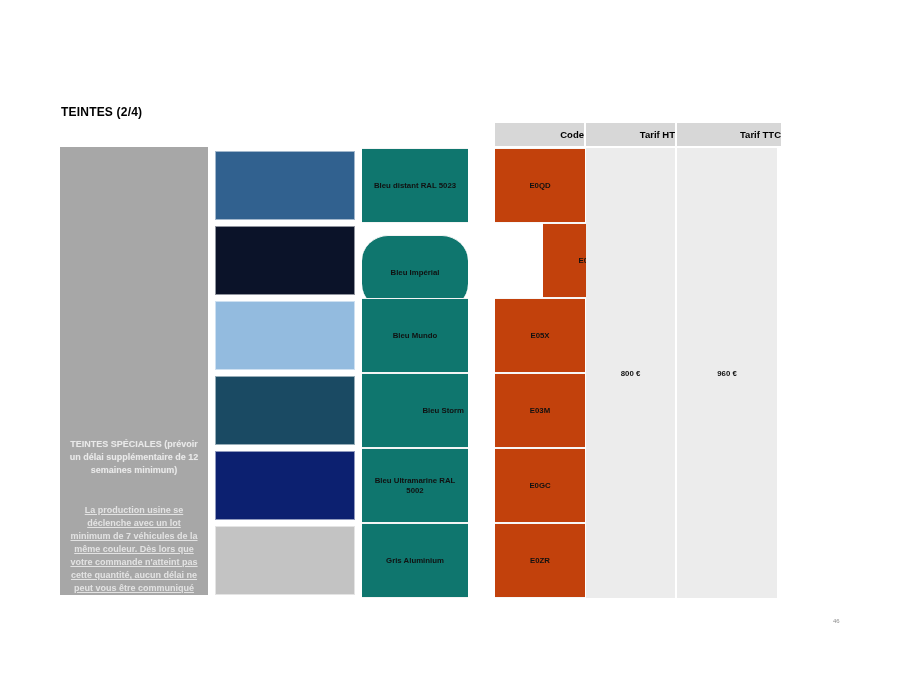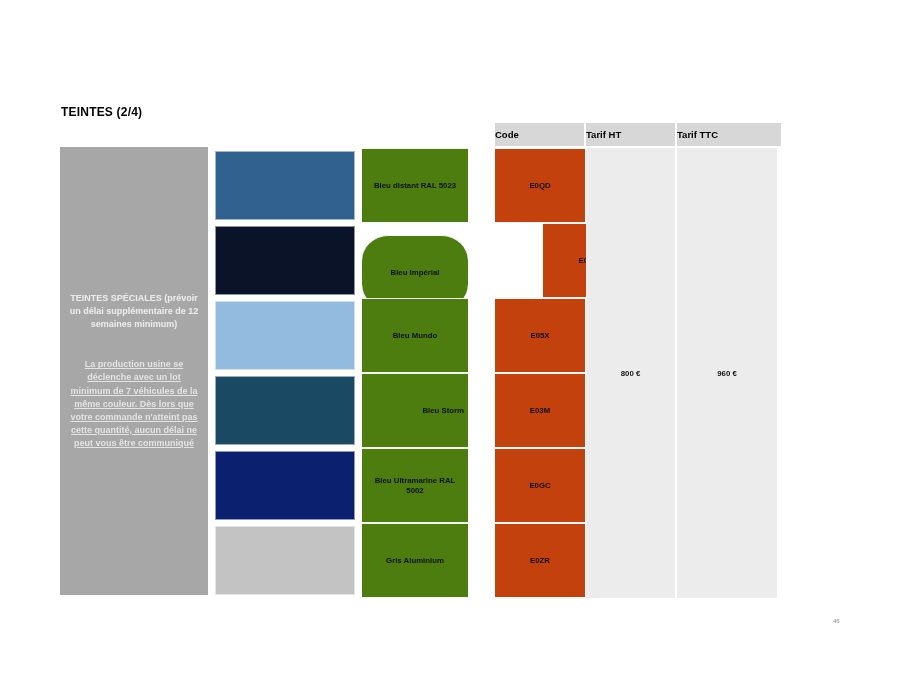--- a/index.html
+++ b/index.html
@@ -37,21 +37,21 @@
   #special-panel {
     position: absolute;
     left: 60px;
     top: 147px;
     width: 148px;
     height: 448px;
     background: #a7a7a7;
     display: flex;
     flex-direction: column;
     align-items: center;
-    justify-content: center;
+    justify-content: flex-end;
     box-sizing: border-box;
     padding: 0 6px;
   }
   #special-panel .sp-head {
     font-size: 9px;
     font-weight: bold;
     color: #e9e9e9;
     text-align: center;
     line-height: 1.45;
     text-shadow: 0 0 1px rgba(255,255,255,0.25);
@@ -72,21 +72,21 @@
     position: absolute;
     left: 215px;
     width: 140px;
     border: 1px solid rgba(255,255,255,0.55);
     box-sizing: border-box;
   }
   .name-cell {
     position: absolute;
     left: 362px;
     width: 106px;
-    background: #4d7c0f;
+    background: #0f766e;
     box-sizing: border-box;
     display: flex;
     align-items: center;
     justify-content: center;
     text-align: center;
     border-top: 1px solid #f4f4f4;
     border-bottom: 1px solid #f4f4f4;
   }
   .name-cell span {
     font-size: 7.8px;
@@ -114,21 +114,21 @@
   }
 
   
   .head-cell {
     position: absolute;
     top: 123px;
     height: 23px;
     background: #d7d7d7;
     display: flex;
     align-items: center;
-    justify-content: flex-start;
+    justify-content: flex-end;
     box-sizing: border-box;
     border-right: 1px solid #ffffff;
   }
   .head-cell span {
     font-size: 9.5px;
     font-weight: bold;
     color: #000000;
   }
   #head-code  { left: 495px; width: 90px; }
   #head-ht    { left: 586px; width: 90px; }

